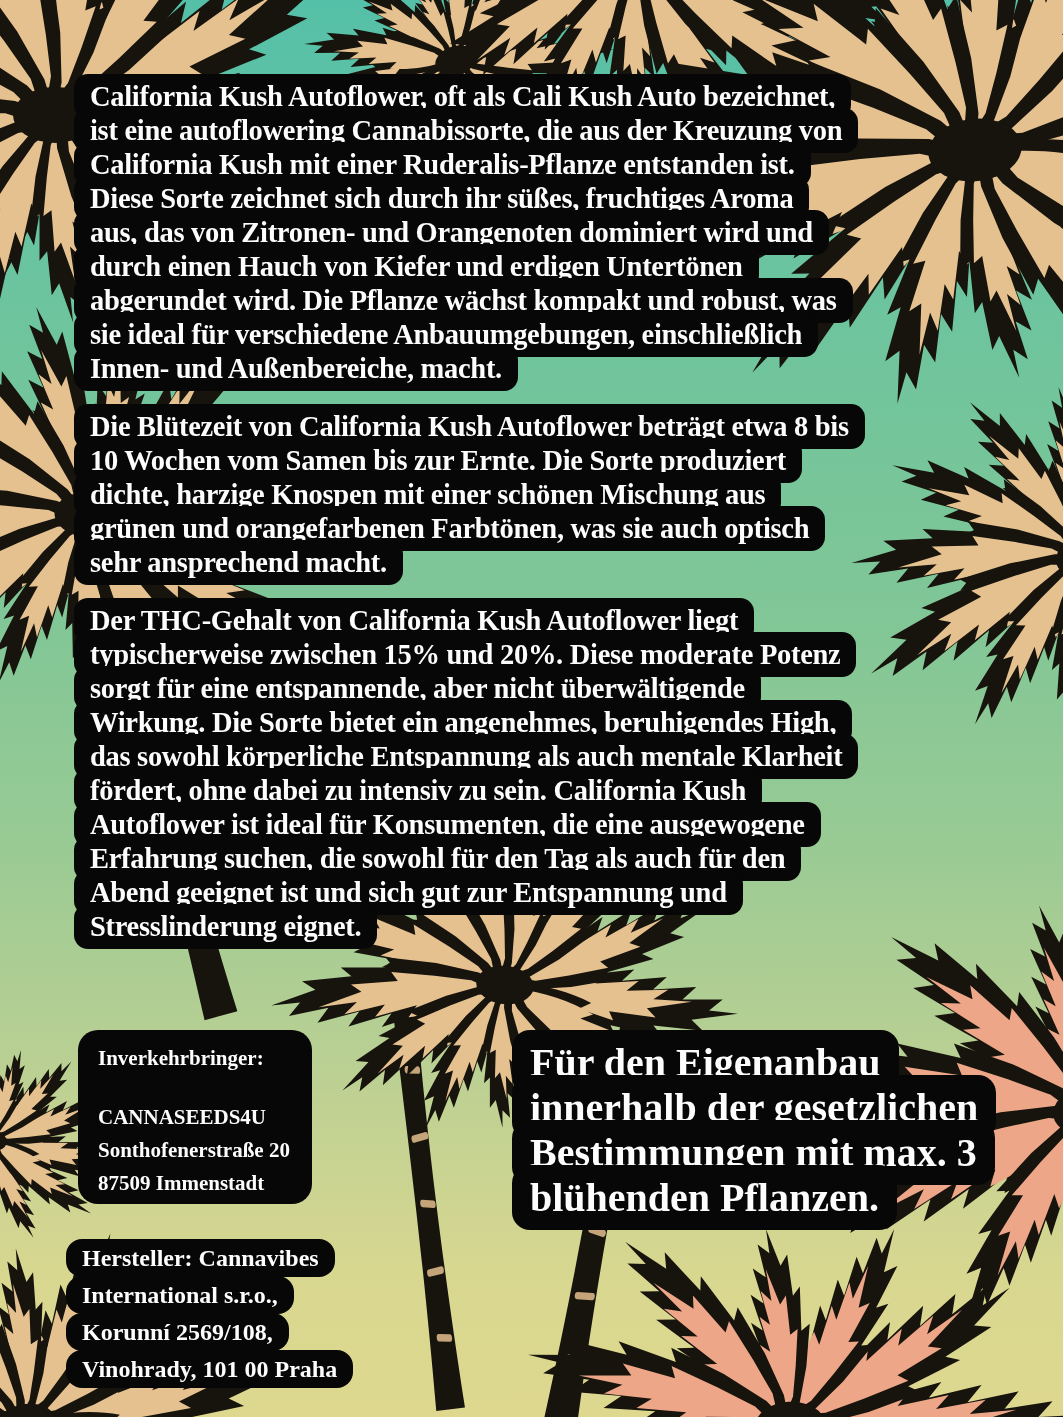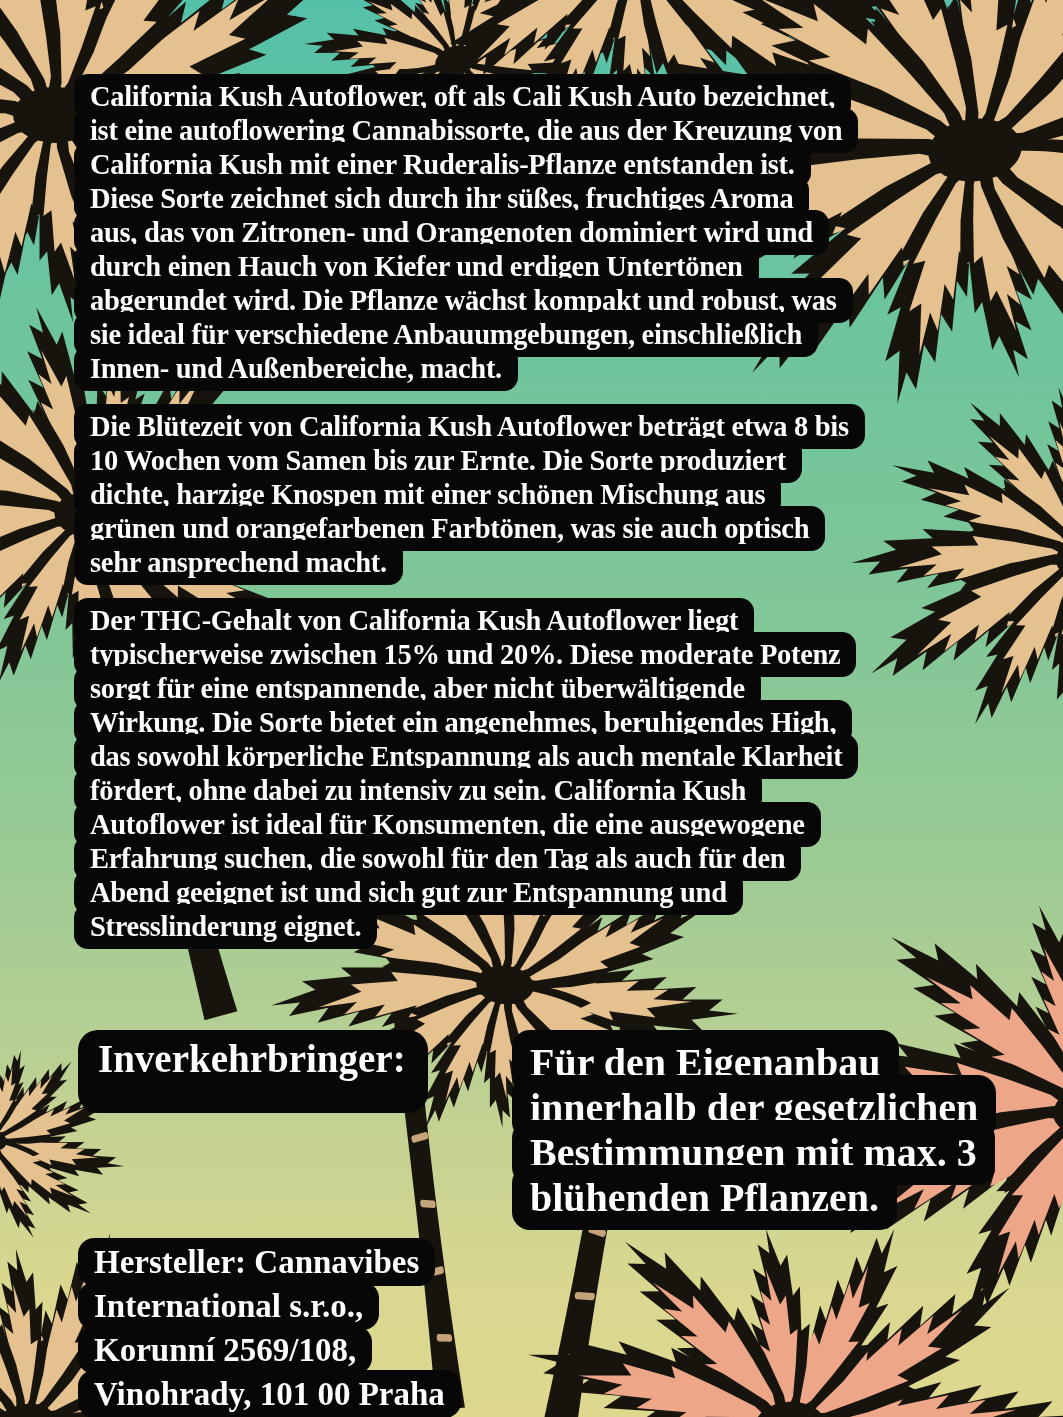--- a/index.html
+++ b/index.html
@@ -16,26 +16,26 @@
     white-space:pre-line;
     padding:7px 16px;border-radius:14px;
     -webkit-box-decoration-break:clone;box-decoration-break:clone;
   }
   .paragraphs{position:absolute;left:74px;top:80px;width:930px;font-size:28.5px;line-height:34px;letter-spacing:-0.3px;}
   .paragraphs p{margin:0;}
   .paragraphs p + p{margin-top:24px;}
   .distributor{
     position:absolute;left:78px;top:1030px;
     background:#070707;color:#fdfdfd;font-weight:bold;
-    border-radius:20px;padding:12px 22px 12px 20px;
-    font-size:39px;line-height:33px;width:max-content;max-width:420px;
+    border-radius:20px;padding:12px 22px 4px 20px;
+    font-size:21px;line-height:33px;width:max-content;max-width:420px;
   }
   .dist-title{margin-bottom:26px;}
   .dist-lines{white-space:pre-line;}
-  .manufacturer{position:absolute;left:78px;top:1240px;width:420px;font-size:33px;line-height:44px;}
+  .manufacturer{position:absolute;left:66px;top:1240px;width:420px;font-size:24px;line-height:37px;}
   .manufacturer .blob{padding:6px 16px;border-radius:16px;}
   .cultivation{position:absolute;left:512px;top:1040px;width:540px;font-size:40px;line-height:45px;}
   .cultivation .blob{padding:10px 18px;border-radius:18px;}
 </style>
 </head>
 <body>
 
 <div class="stage">
 
   <svg class="bg-svg" viewBox="0 0 1063 1417" aria-hidden="true">
@@ -147,20 +147,23 @@
 das sowohl körperliche Entspannung als auch mentale Klarheit
 fördert, ohne dabei zu intensiv zu sein. California Kush
 Autoflower ist ideal für Konsumenten, die eine ausgewogene
 Erfahrung suchen, die sowohl für den Tag als auch für den
 Abend geeignet ist und sich gut zur Entspannung und
 Stresslinderung eignet.</span></p>
     </section>
 
     <div class="distributor">
       <div class="dist-title">Inverkehrbringer:</div>
+      <div class="dist-lines">CANNASEEDS4U
+Sonthofenerstraße 20
+87509 Immenstadt</div>
     </div>
 
     <div class="manufacturer">
       <span class="blob">Hersteller: Cannavibes
 International s.r.o.,
 Korunní 2569/108,
 Vinohrady, 101 00 Praha</span>
     </div>
 
     <div class="cultivation">

